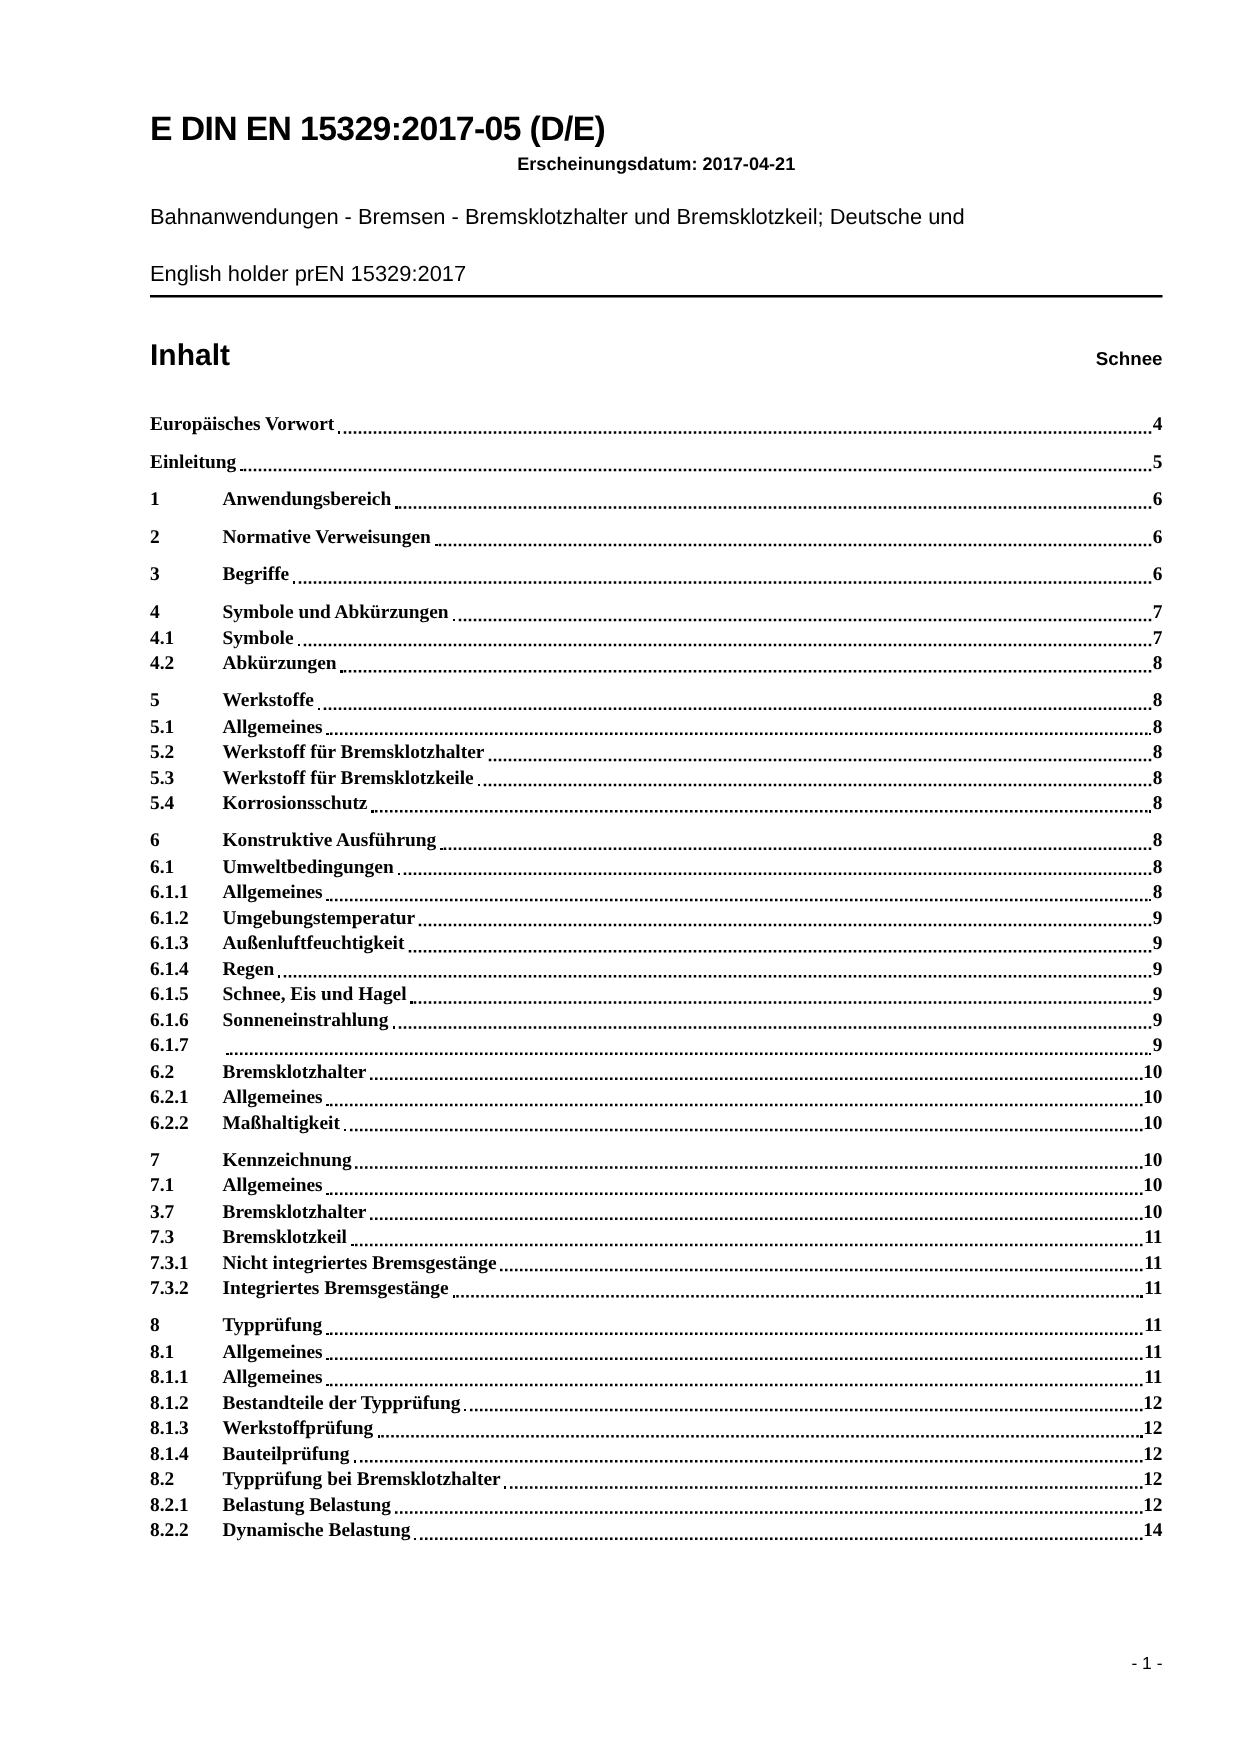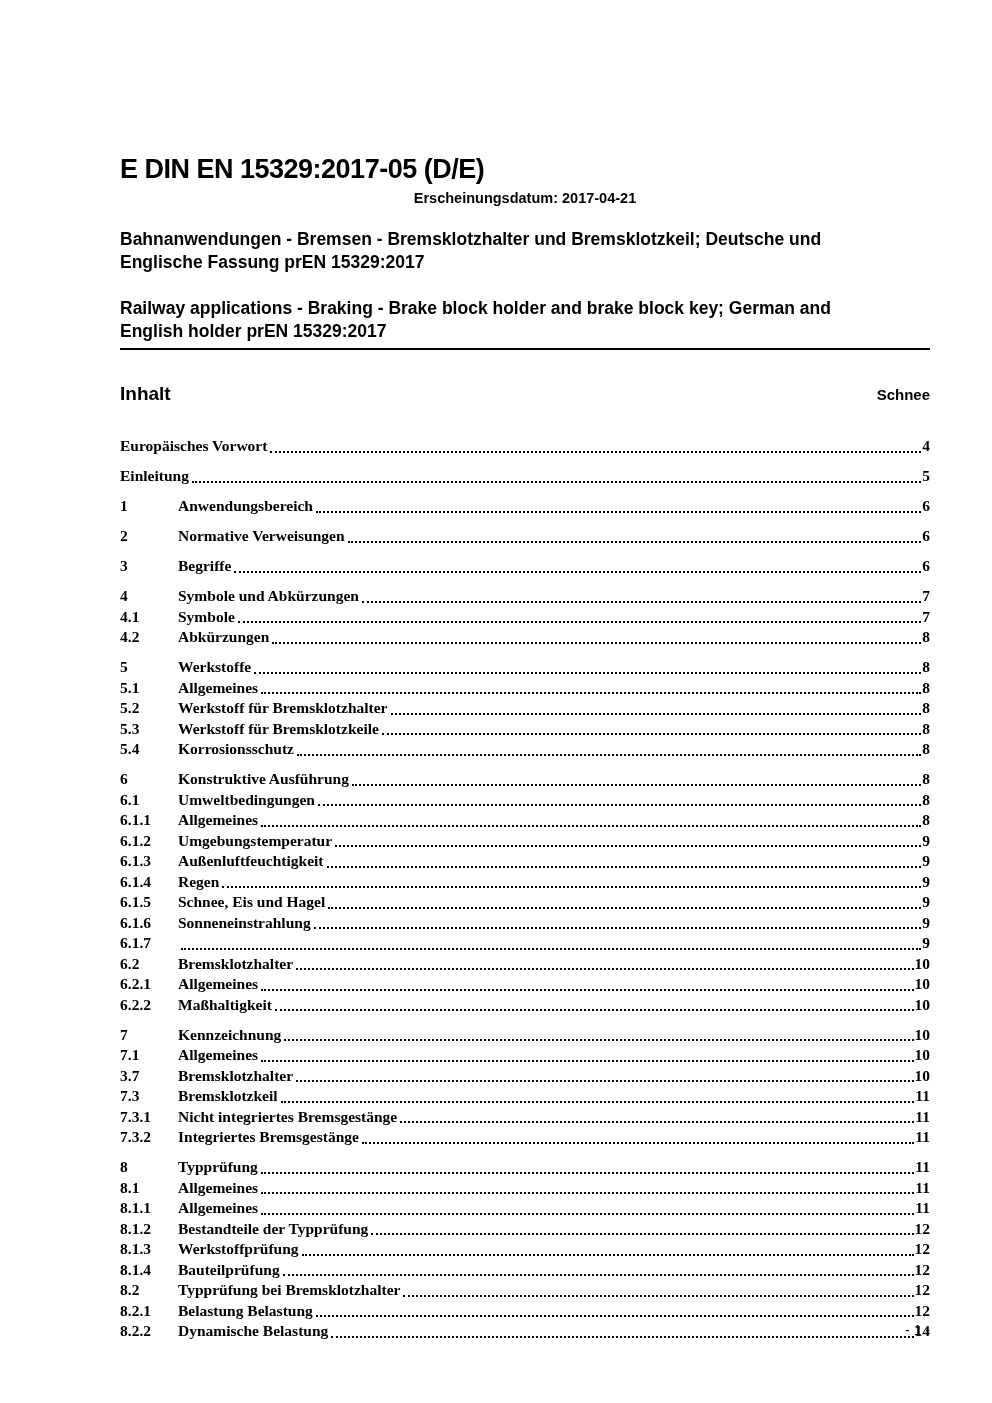--- a/index.html
+++ b/index.html
@@ -1,30 +1,30 @@
 <!DOCTYPE html>
 <html><head>
 <meta charset="utf-8">
 <style>
   * { margin: 0; padding: 0; box-sizing: border-box; }
   html, body { width: 992px; height: 1403px; background: #ffffff; }
   body { position: relative; color: #000; font-family: "Liberation Sans", sans-serif; overflow: hidden; }
-  .page { padding: 118px 62px 0 120px; margin-top: 36px; }
+  .page { padding: 88px 62px 0 120px; }
 
   .doc-number { font-size: 27px; line-height: 30px; font-weight: bold; letter-spacing: -0.5px; }
   .pub-date  { margin-top: 5px; font-size: 14.5px; line-height: 18px; font-weight: bold; text-align: center; }
 
-  .doc-title { font-size: 17.5px; line-height: 23px; font-weight: bold; }
+  .doc-title { font-size: 17.5px; line-height: 23px; font-weight: normal; }
   .doc-title-de { margin-top: 21px; }
   .doc-title-en { margin-top: 23px; }
 
   .divider { border: 0; border-top: 2px solid #000; margin-top: 5px; }
 
   .contents-head { display: flex; justify-content: space-between; align-items: baseline; margin-top: 33px; }
-  .contents-title { font-size: 19px; font-weight: bold; }
+  .contents-title { font-size: 24px; font-weight: bold; }
   .page-col-label { font-size: 15px; font-weight: bold; }
 
   .toc { margin-top: 31px; font-family: "Liberation Serif", serif; font-weight: bold; font-size: 15.5px; }
   .toc-group { margin-top: 9.5px; }
   .toc-group:first-child { margin-top: 0; }
   .toc-row { display: flex; align-items: flex-end; height: 20.5px; line-height: 20.5px; }
   .toc-num { flex: 0 0 58px; width: 58px; }
   .toc-label { white-space: nowrap; flex: 0 0 auto; }
   .toc-dots { flex: 1 1 auto; min-width: 12px; border-bottom: 2px dotted #000; align-self: flex-end; margin: 0 1px 4px 3px; }
   .toc-page { flex: 0 0 auto; }
@@ -34,25 +34,23 @@
 </head>
 <body>
 
 <div class="page">
 
   <div class="doc-number">E DIN EN 15329:2017-05 (D/E)</div>
   <div class="pub-date">Erscheinungsdatum: 2017-04-21</div>
 
   <div class="doc-title doc-title-de">
     <div>Bahnanwendungen - Bremsen - Bremsklotzhalter und Bremsklotzkeil; Deutsche und</div>
-    <div>Englische Fassung prEN 15329:2017</div>
   </div>
 
   <div class="doc-title doc-title-en">
-    <div>Railway applications - Braking - Brake block holder and brake block key; German and</div>
     <div>English holder prEN 15329:2017</div>
   </div>
 
   <hr class="divider">
 
   <div class="contents-head">
     <div class="contents-title">Inhalt</div>
     <div class="page-col-label">Schnee</div>
   </div>
 

